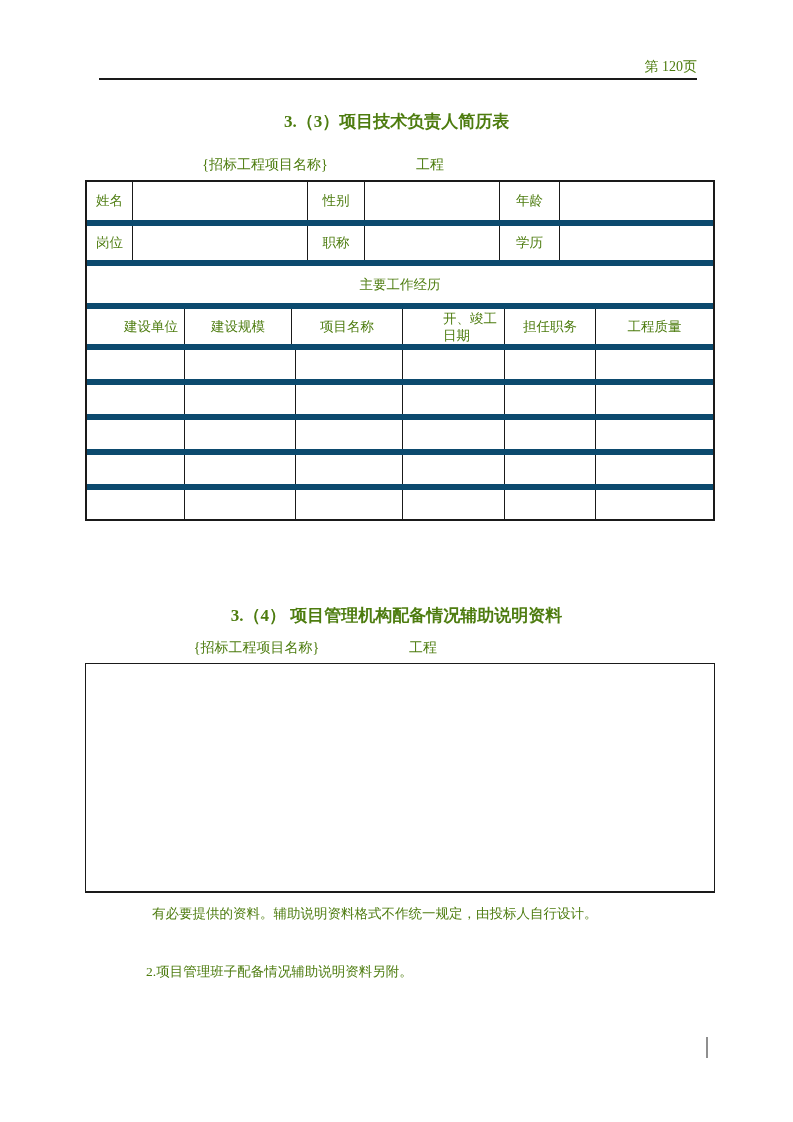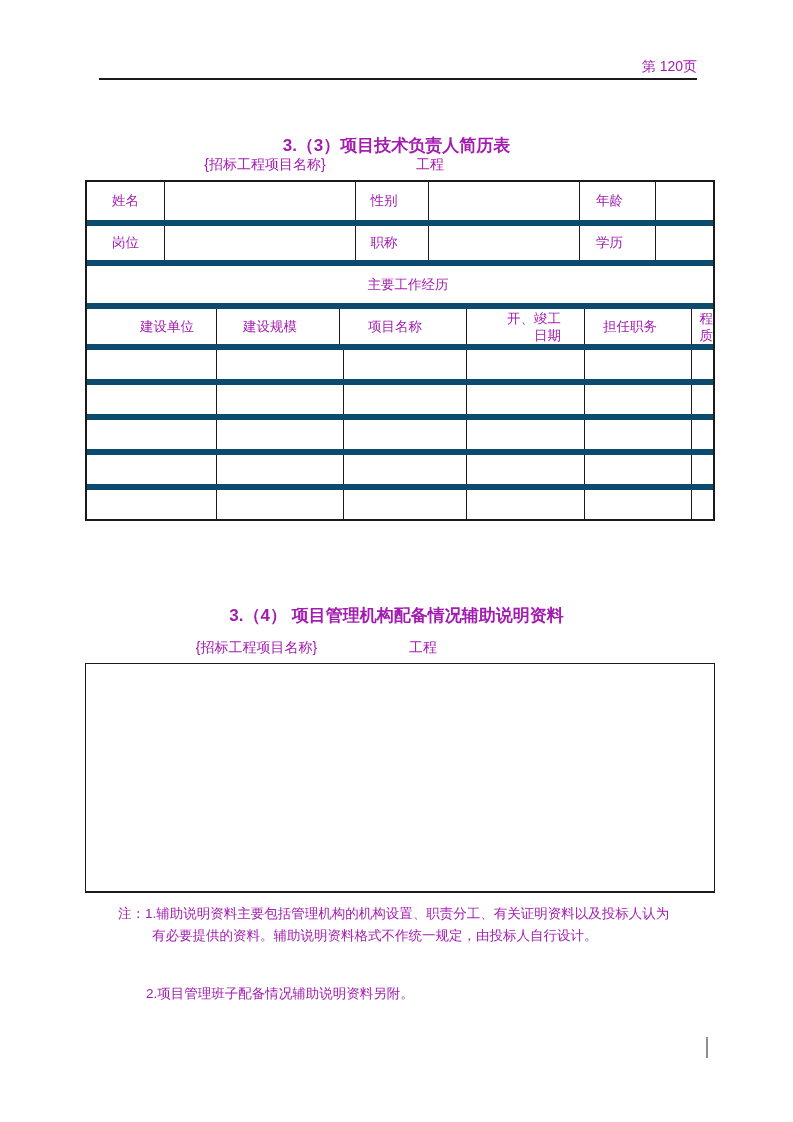--- a/index.html
+++ b/index.html
@@ -1,36 +1,36 @@
 <!DOCTYPE html>
 <html><head>
 <meta charset="utf-8">
 <style>
   html,body{margin:0;padding:0;background:#fff;}
   .page{
     position:relative;width:793px;height:1122px;background:#ffffff;
-    font-family:Liberation Sans, sans-serif;color:#a21caf;overflow:hidden;
+    font-family:Liberation Serif, serif;color:#4d7c0f;overflow:hidden;
   }
   .page-number{position:absolute;top:58px;right:96px;font-size:14px;white-space:nowrap;}
   .header-rule{position:absolute;top:78px;left:99px;width:598px;height:2px;background:#1a1a1a;}
   .sec-title{position:absolute;left:0;width:100%;text-align:center;font-size:17px;font-weight:bold;white-space:nowrap;}
-  .sec-title.t1{top:134px;}
+  .sec-title.t1{top:110px;}
   .sec-title.t2{top:604px;}
   .project-line{position:absolute;font-size:14px;white-space:nowrap;}
   .project-line.p1{top:156px;left:130px;}
   .project-line.p2{top:639px;left:120px;}
   .blank-line{display:inline-block;text-align:center;border-bottom:2px solid #1a1a1a;padding-bottom:18px;}
   .p1 .blank-line{width:270px;}
   .p2 .blank-line{width:273px;}
   .suffix{margin-left:16px;}
   .tbl{position:absolute;left:85px;top:180px;width:630px;border:2px solid #1a1a1a;box-sizing:border-box;background:#fff;}
   .trow{display:flex;border-top:6px solid #0c4a6e;box-sizing:border-box;}
   .tbl > .trow:first-child{border-top:none;}
   .tcell{border-left:1px solid #1a1a1a;box-sizing:border-box;display:flex;align-items:center;justify-content:center;
-         font-size:13.5px;text-align:right;flex-shrink:0;overflow:hidden;margin-left:16px;}
+         font-size:13.5px;text-align:left;flex-shrink:0;overflow:hidden;}
   .trow > .tcell:first-child{border-left:none;}
   .r1{height:38px;} .r2{height:40px;} .r3{height:39px;} .r4{height:43px;} .r5{height:41px;} .re{height:35px;}
   .c1a{width:45px;} .c1b{width:175px;} .c1c{width:57px;} .c1d{width:135px;} .c1e{width:60px;} .c1f{flex:1;}
   .c3a{width:156px;} .c3b{width:154px;} .c3c{width:181px;} .c3d{flex:1;}
   .c5a{width:97px;padding-left:31px;} .c5b{width:111px;} .c5c{width:107px;} .c5d{width:102px;padding-left:33px;} .c5e{width:91px;} .c5f{flex:1;}
   .full{flex:1;}
   .exp-header{white-space:pre-line;line-height:17px;}
   .big-box{position:absolute;left:85px;top:663px;width:630px;height:230px;box-sizing:border-box;
            border:1px solid #1a1a1a;border-bottom-width:2px;background:#fff;}
   .notes{position:absolute;left:118px;top:903px;font-size:13.5px;line-height:22px;}
@@ -126,20 +126,19 @@
 
   <div class="sec-title t2">3.（4） 项目管理机构配备情况辅助说明资料</div>
 
   <div class="project-line p2">
     <span class="blank-line">{招标工程项目名称}</span><span class="suffix">工程</span>
   </div>
 
   <div class="big-box"></div>
 
   <div class="notes">
-    <div class="note-line">注：1.辅助说明资料主要包括管理机构的机构设置、职责分工、有关证明资料以及投标人认为</div>
     <div class="note-line indent-a">有必要提供的资料。辅助说明资料格式不作统一规定，由投标人自行设计。</div>
     <div class="note-line indent-b">2.项目管理班子配备情况辅助说明资料另附。</div>
   </div>
 
   <div class="caret-mark"></div>
 
 </div>
 
 </body></html>

